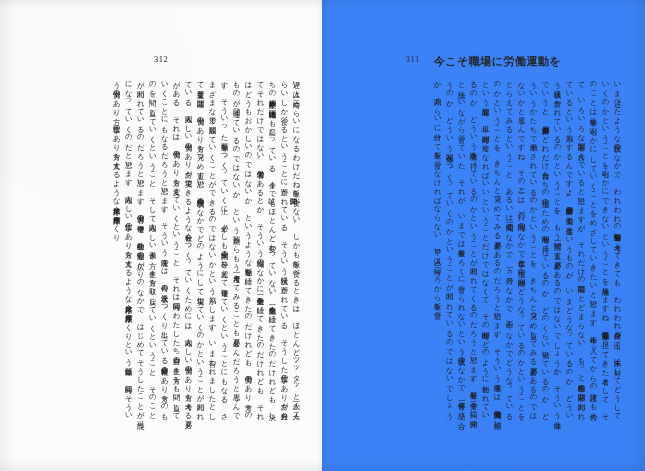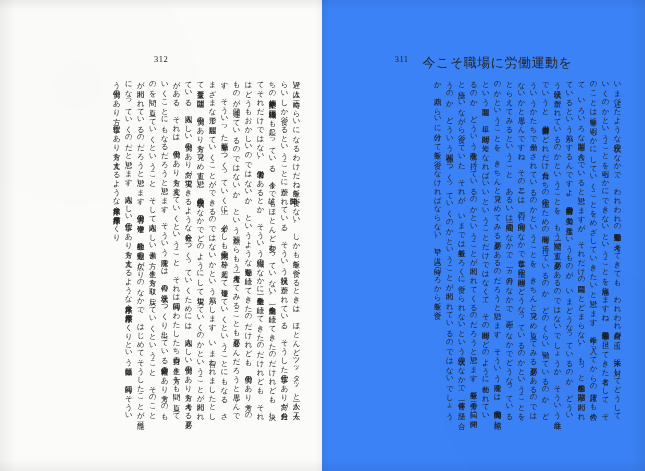--- a/index.html
+++ b/index.html
@@ -91,22 +91,22 @@
     left: 0;
     width: 323px;
     justify-content: center;
     gap: 14px;
   }
   .folio {
     font-size: 8.5px;
     font-family: "Liberation Serif", serif;
   }
   .running-head {
-    font-size: 13px;
-    font-weight: normal;
+    font-size: 11px;
+    font-weight: bold;
   }
 
   
   .body-block {
     position: absolute;
     writing-mode: vertical-rl;
     text-orientation: upright;
     font-size: 7.4px;
     line-height: 1.62;
     letter-spacing: 0.35px;

